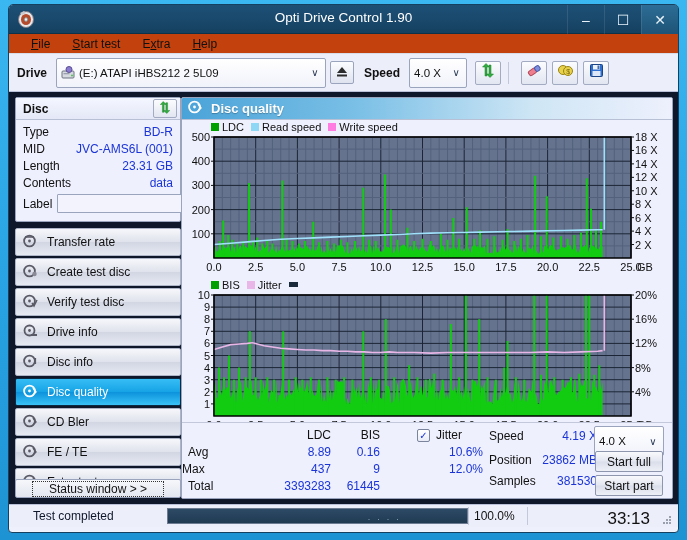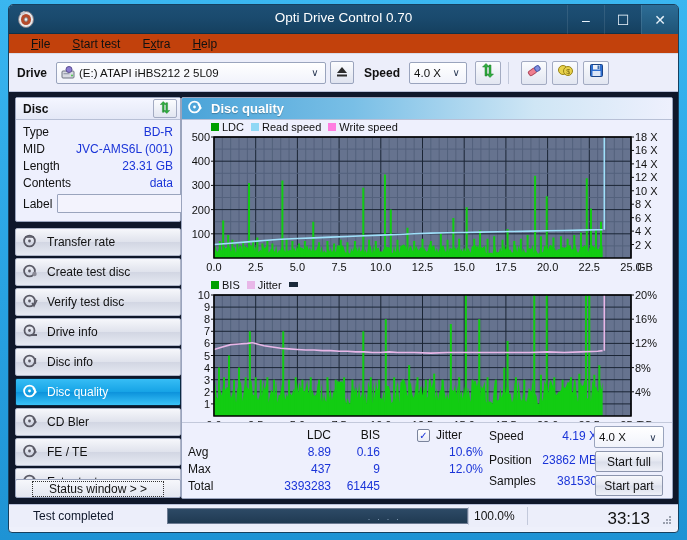--- a/index.html
+++ b/index.html
@@ -70,21 +70,21 @@
   .toolbar {
     position: relative;
     height: 38px;
     background: #eceefa;
     border-bottom: 1px solid #b9c0d8;
     display: flex; align-items: center;
     padding: 0 8px;
   }
   .tb-label { font-size: 12px; font-weight: bold; color: #111; margin-right: 9px; }
   .combo {
-    height: 22px;
+    height: 30px;
     background: linear-gradient(180deg,#ffffff 0%, #f1f3fb 100%);
     border: 1px solid #9aa4bd;
     border-radius: 2px;
     display: flex; align-items: center;
     font-size: 11.5px; color: #111;
     padding: 0 2px 0 4px;
     position: relative;
   }
   .combo .arrow {
     margin-left: auto;
@@ -307,21 +307,21 @@
 
     <div class="titlebar">
       <span class="app-icon">
         <svg width="19" height="19" viewBox="0 0 19 19">
           <ellipse cx="9" cy="9.5" rx="7.5" ry="8" fill="#e8e8ea" stroke="#7a7a85"></ellipse>
           <ellipse cx="9" cy="9.5" rx="5" ry="5.6" fill="#b44b2c"></ellipse>
           <ellipse cx="9" cy="9.5" rx="1.7" ry="1.9" fill="#f2f2f4" stroke="#888"></ellipse>
           <path d="M3 3 L7 1 L9 3 L5 5 Z" fill="#c7c7cc"></path>
         </svg>
       </span>
-      <div class="title-text">Opti Drive Control 0.70</div>
+      <div class="title-text">Opti Drive Control 1.90</div>
       <div class="win-btns">
         <div class="win-btn">–</div>
         <div class="win-btn">☐</div>
         <div class="win-btn close">✕</div>
       </div>
     </div>
 
     <div class="menubar">
       <div class="menu-item"><u>F</u>ile</div>
       <div class="menu-item"><u>S</u>tart test</div>
@@ -928,21 +928,21 @@
           <div class="cell" style="left:158px; top:5px; width:40px; text-align:right;">BIS</div>
 
           <div class="chk" style="left:235px; top:6px;">✓</div>
           <div class="cell" style="left:254px; top:5px;">Jitter</div>
 
           <div class="cell" style="left:6px; top:22px;">Avg</div>
           <div class="val" style="left:105px; top:22px; width:44px;">8.89</div>
           <div class="val" style="left:153px; top:22px; width:45px;">0.16</div>
           <div class="val" style="left:241px; top:22px; width:60px;">10.6%</div>
 
-          <div class="cell" style="left:6px; top:39px;">Max</div>
+          <div class="cell" style="left:0; top:39px;">Max</div>
           <div class="val" style="left:105px; top:39px; width:44px;">437</div>
           <div class="val" style="left:153px; top:39px; width:45px;">9</div>
           <div class="val" style="left:241px; top:39px; width:60px;">12.0%</div>
 
           <div class="cell" style="left:6px; top:56px;">Total</div>
           <div class="val" style="left:60px; top:56px; width:89px;">3393283</div>
           <div class="val" style="left:148px; top:56px; width:50px;">61445</div>
 
           <div class="cell" style="left:307px; top:6px;">Speed</div>
           <div class="val" style="left:355px; top:6px; width:60px;">4.19 X</div>

